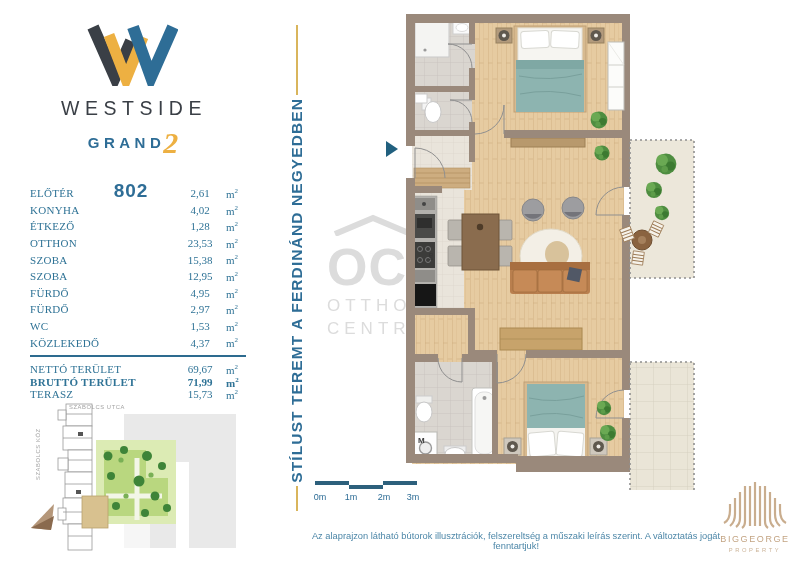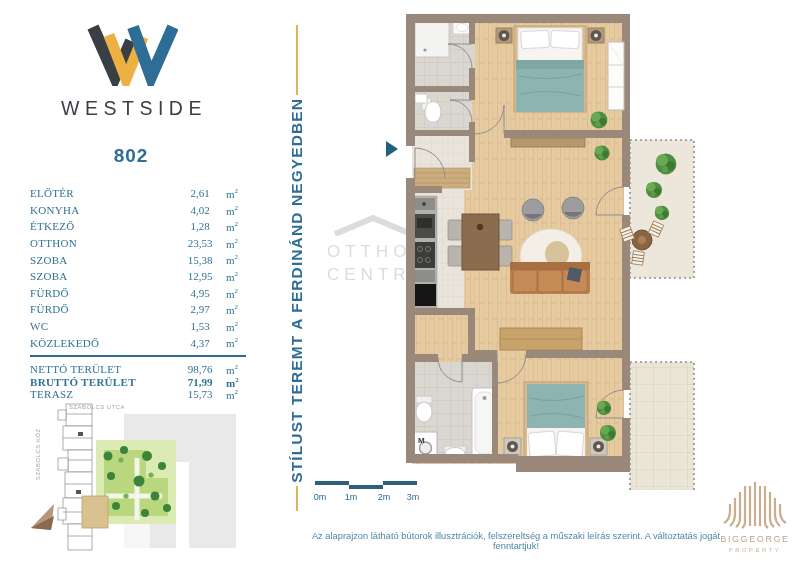--- a/index.html
+++ b/index.html
@@ -55,20 +55,21 @@
 </head>
 <body>
 
 <div class="abs logo-block">
   <svg width="94" height="62" viewBox="0 0 94 62">
     <polyline points="9,3 31,53 47,17" fill="none" stroke="#3a3f46" stroke-width="12"></polyline>
     <polyline points="25,11 42,55 59,13" fill="none" stroke="#edb042" stroke-width="11"></polyline>
     <polyline points="49,3 67,53 89,3" fill="none" stroke="#2e6d96" stroke-width="12"></polyline>
   </svg>
   <div class="wordmark">WESTSIDE</div>
+  <div class="grandrow"><span>GRAND</span><span class="grand-num">2</span></div>
   <div class="unit-number">802</div>
 </div>
 
 <div class="abs room-table">
   <div class="room-row">
       <span class="rlabel">ELŐTÉR</span>
       <span class="rvalue">2,61</span>
       <span class="runit"><span>m</span><sup>2</sup></span>
     </div>
   <div class="room-row">
@@ -114,21 +115,21 @@
   <div class="room-row">
       <span class="rlabel">KÖZLEKEDŐ</span>
       <span class="rvalue">4,37</span>
       <span class="runit"><span>m</span><sup>2</sup></span>
     </div>
 
   <div class="totals-divider"></div>
 
   <div class="room-row total-row">
       <span class="rlabel">NETTÓ TERÜLET</span>
-      <span class="rvalue">98,76</span>
+      <span class="rvalue">69,67</span>
       <span class="runit"><span>m</span><sup>2</sup></span>
     </div>
   <div class="room-row total-row bold">
       <span class="rlabel">BRUTTÓ TERÜLET</span>
       <span class="rvalue">71,99</span>
       <span class="runit"><span>m</span><sup>2</sup></span>
     </div>
   <div class="room-row total-row">
       <span class="rlabel">TERASZ</span>
       <span class="rvalue">15,73</span>
@@ -203,20 +204,21 @@
 <div class="abs banner">
   <div class="gline top"></div>
   <div class="vtext">STÍLUST TEREMT A FERDINÁND NEGYEDBEN</div>
   <div class="gline bot"></div>
 </div>
 
 <div class="abs watermark">
   <svg width="92" height="22" viewBox="0 0 92 22">
     <polyline points="8,20 46,4 84,20" fill="none" stroke="#dcdcdc" stroke-width="6"></polyline>
   </svg>
+  <div class="wm-oc">OC</div>
   <div class="wm-l1">OTTHON</div>
   <div class="wm-l2">CENTRUM</div>
 </div>
 
 <div class="abs entry-arrow"></div>
 
 <div class="abs plan-wrap">
 <svg width="310" height="480" viewBox="0 0 310 480">
   <defs>
     <pattern id="wood" width="9" height="40" patternUnits="userSpaceOnUse">

